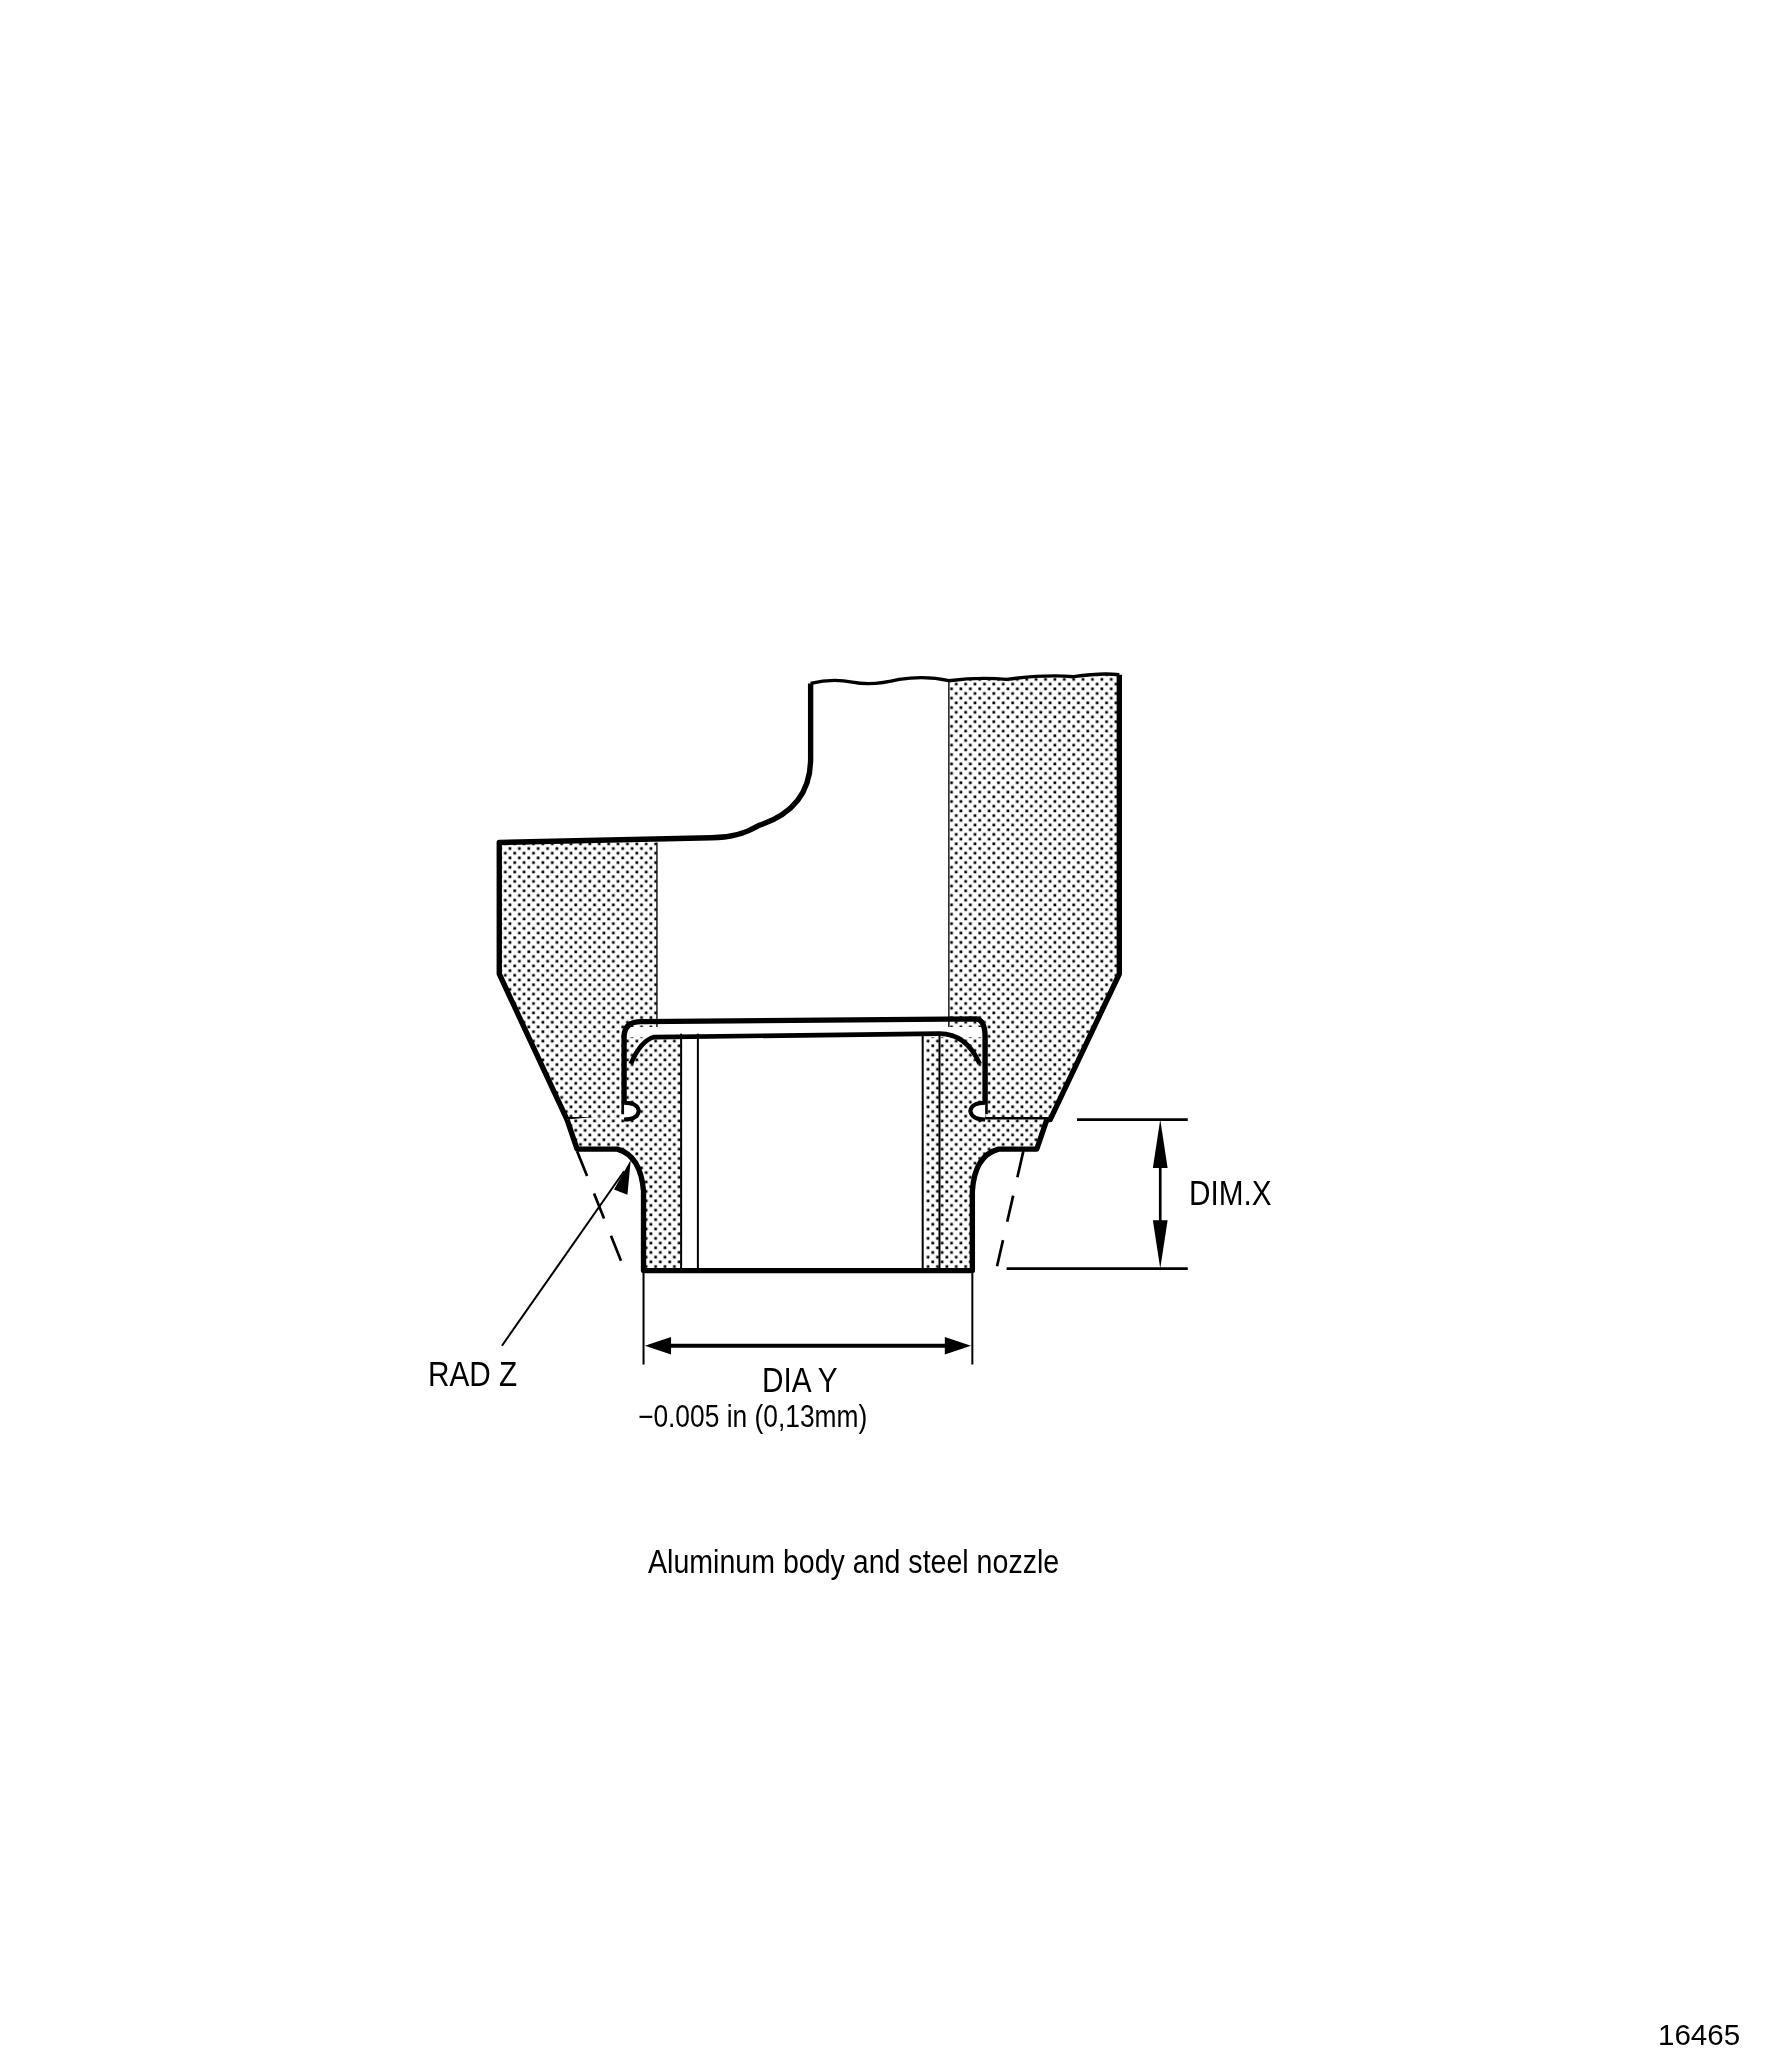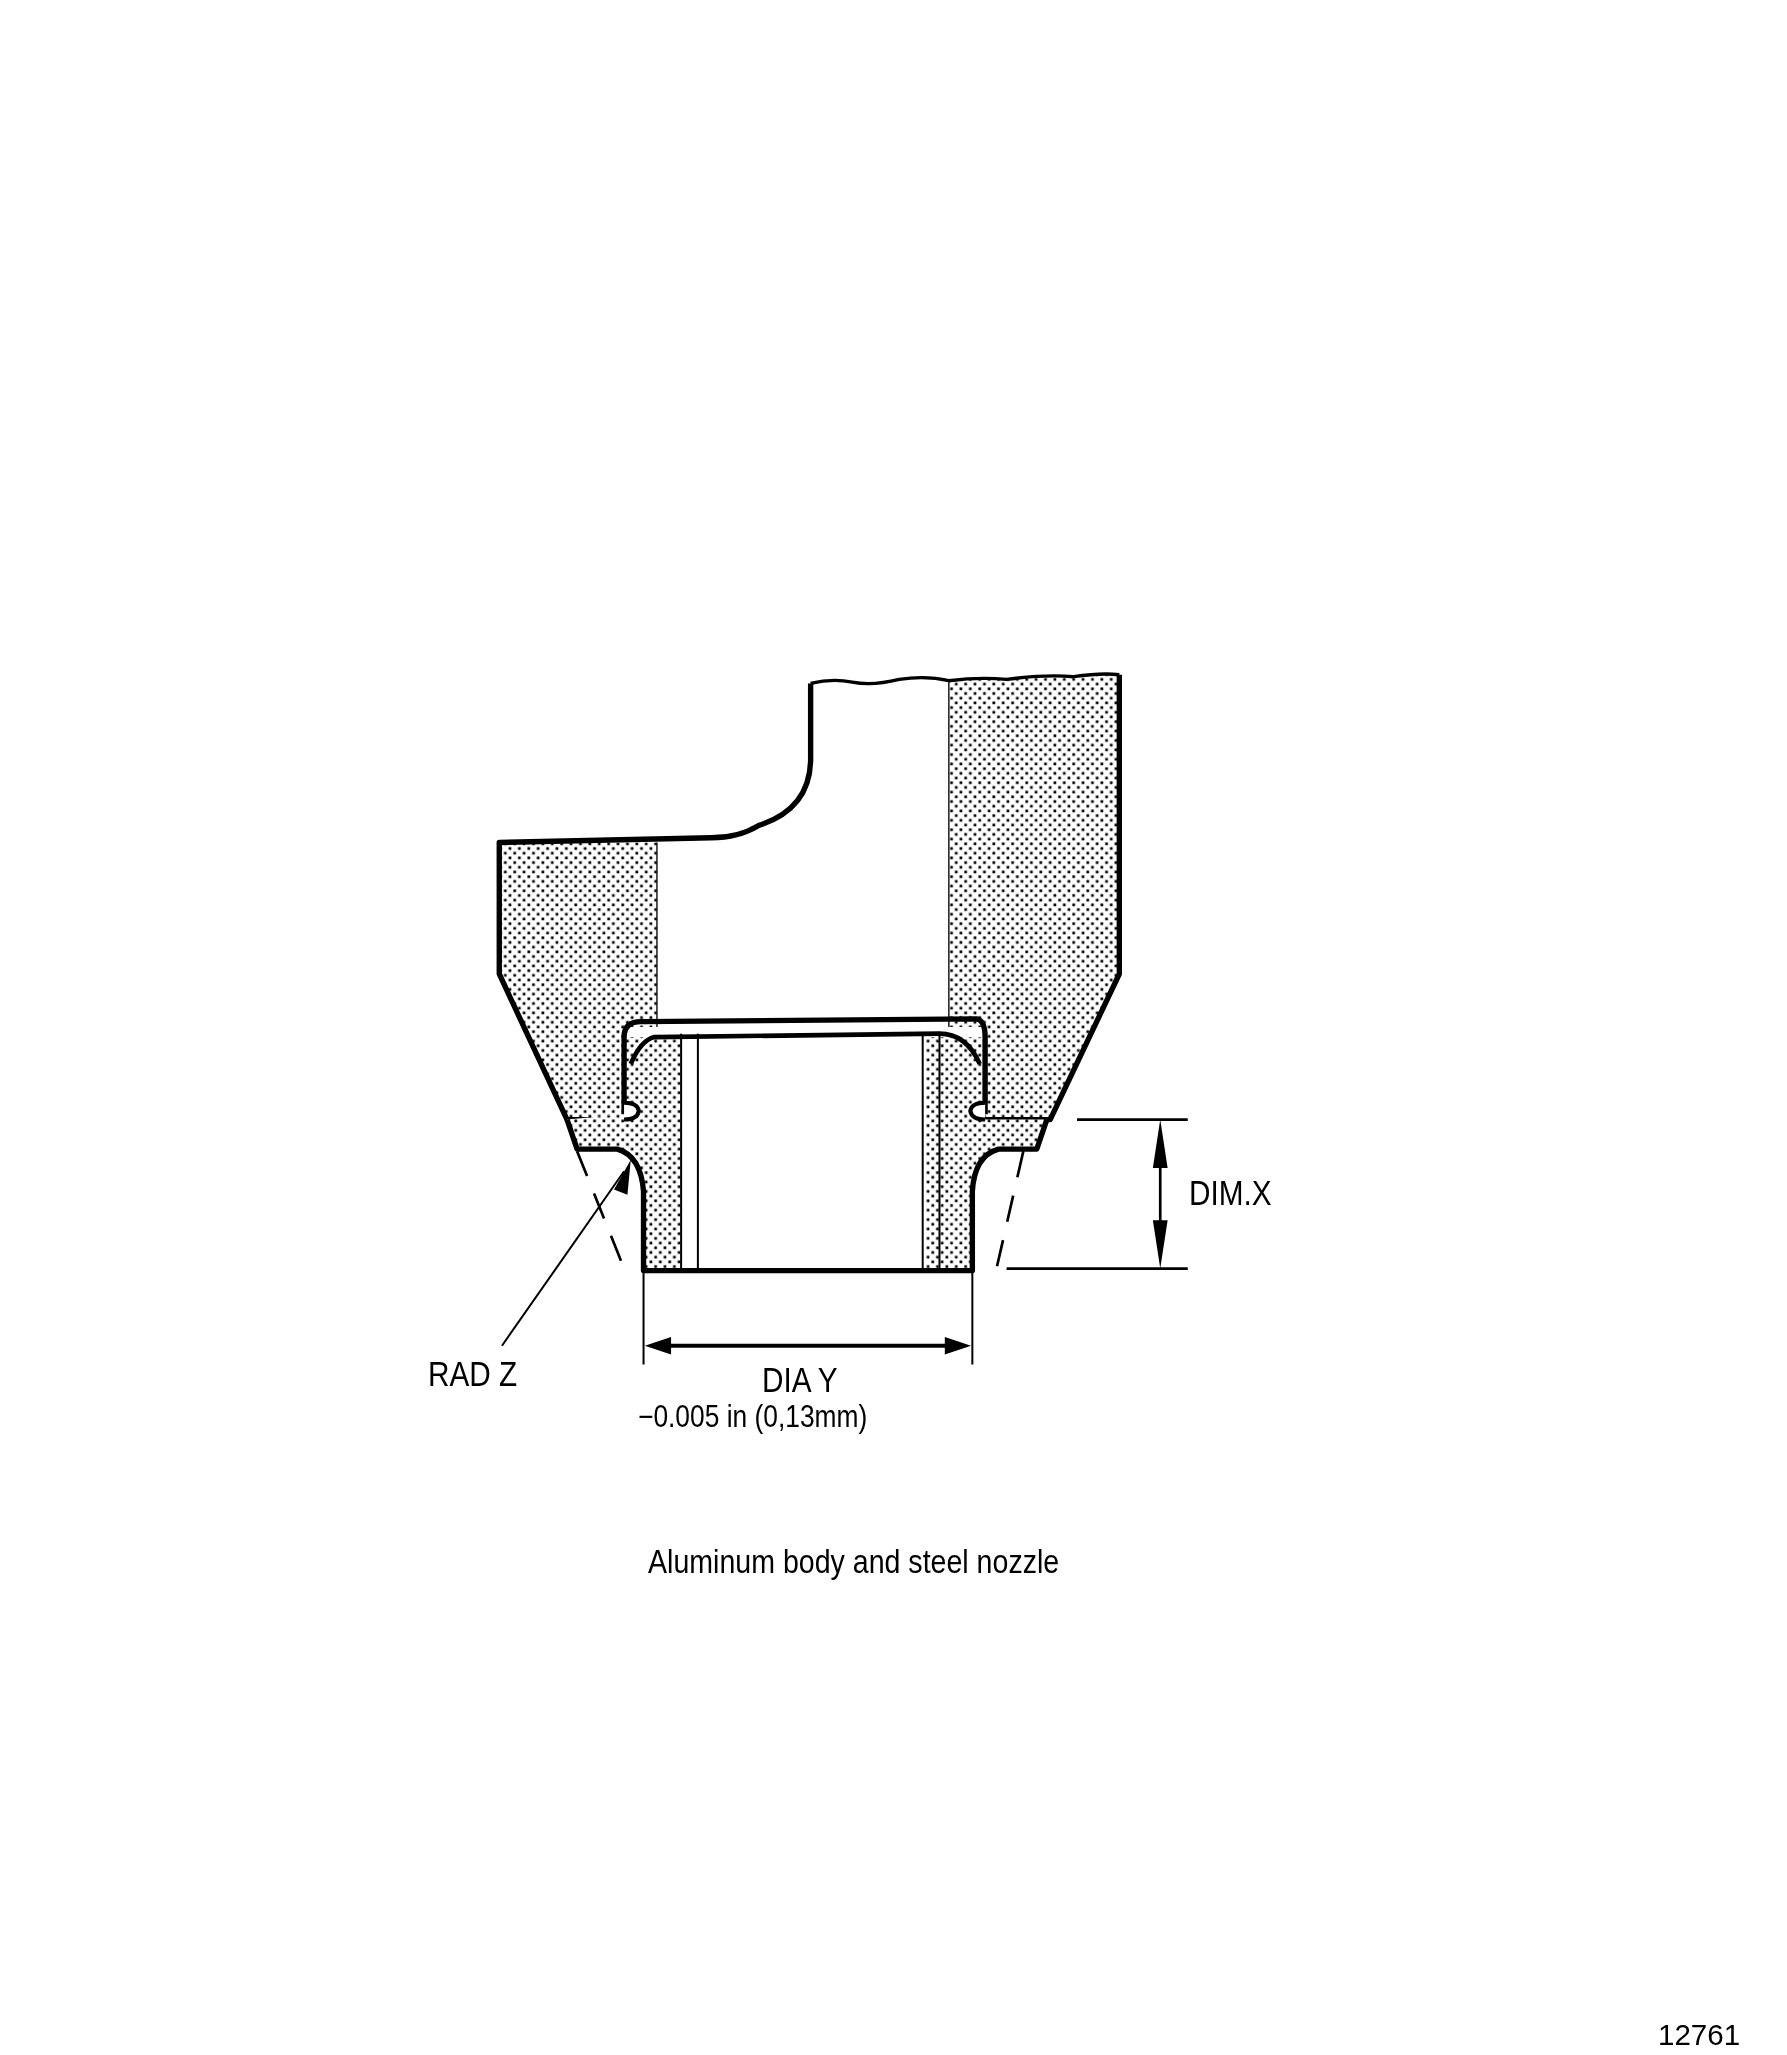--- a/index.html
+++ b/index.html
@@ -82,14 +82,14 @@
     <line x1="748" y1="2005" x2="930" y2="1745" stroke-width="3"></line>
     <polygon points="940,1728 915,1772 935,1780" stroke="none"></polygon>
   </g>
 </svg>
 
 <div class="label lbl-radz">RAD Z</div>
 <div class="label lbl-diay">DIA Y</div>
 <div class="label lbl-tol">−0.005 in (0,13mm)</div>
 <div class="label lbl-dimx">DIM.X</div>
 <div class="label caption">Aluminum body and steel nozzle</div>
-<div class="label fig-num">12761</div>
+<div class="label fig-num">16465</div>
 
 
 </body></html>

